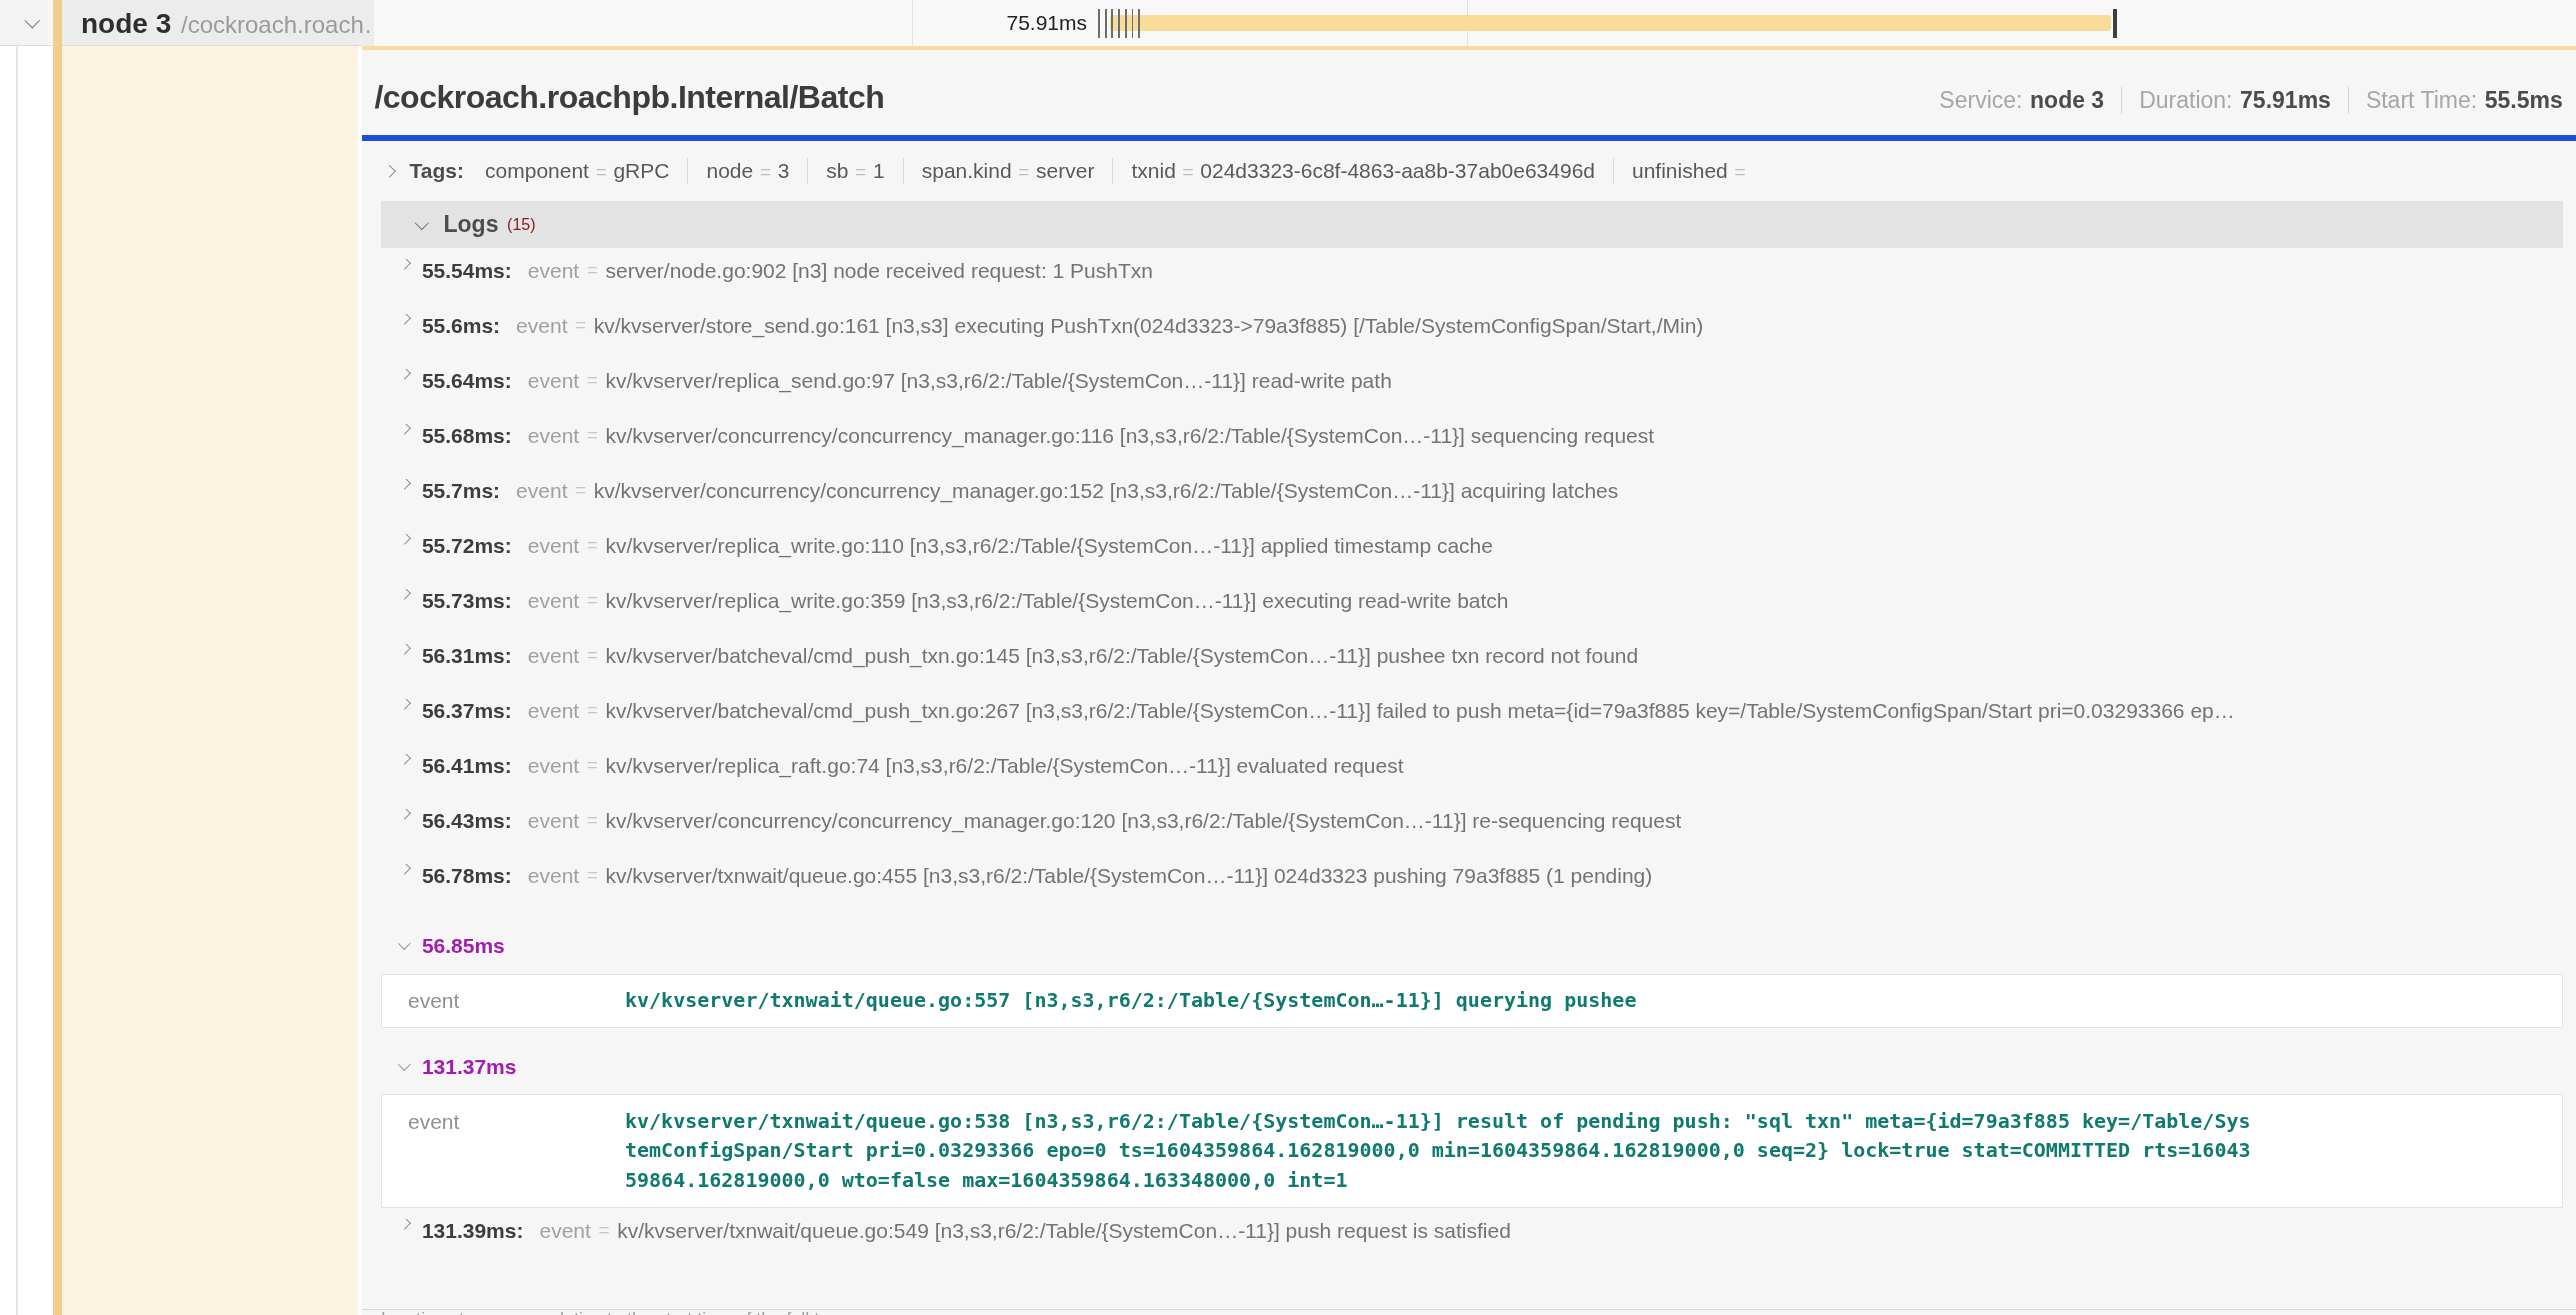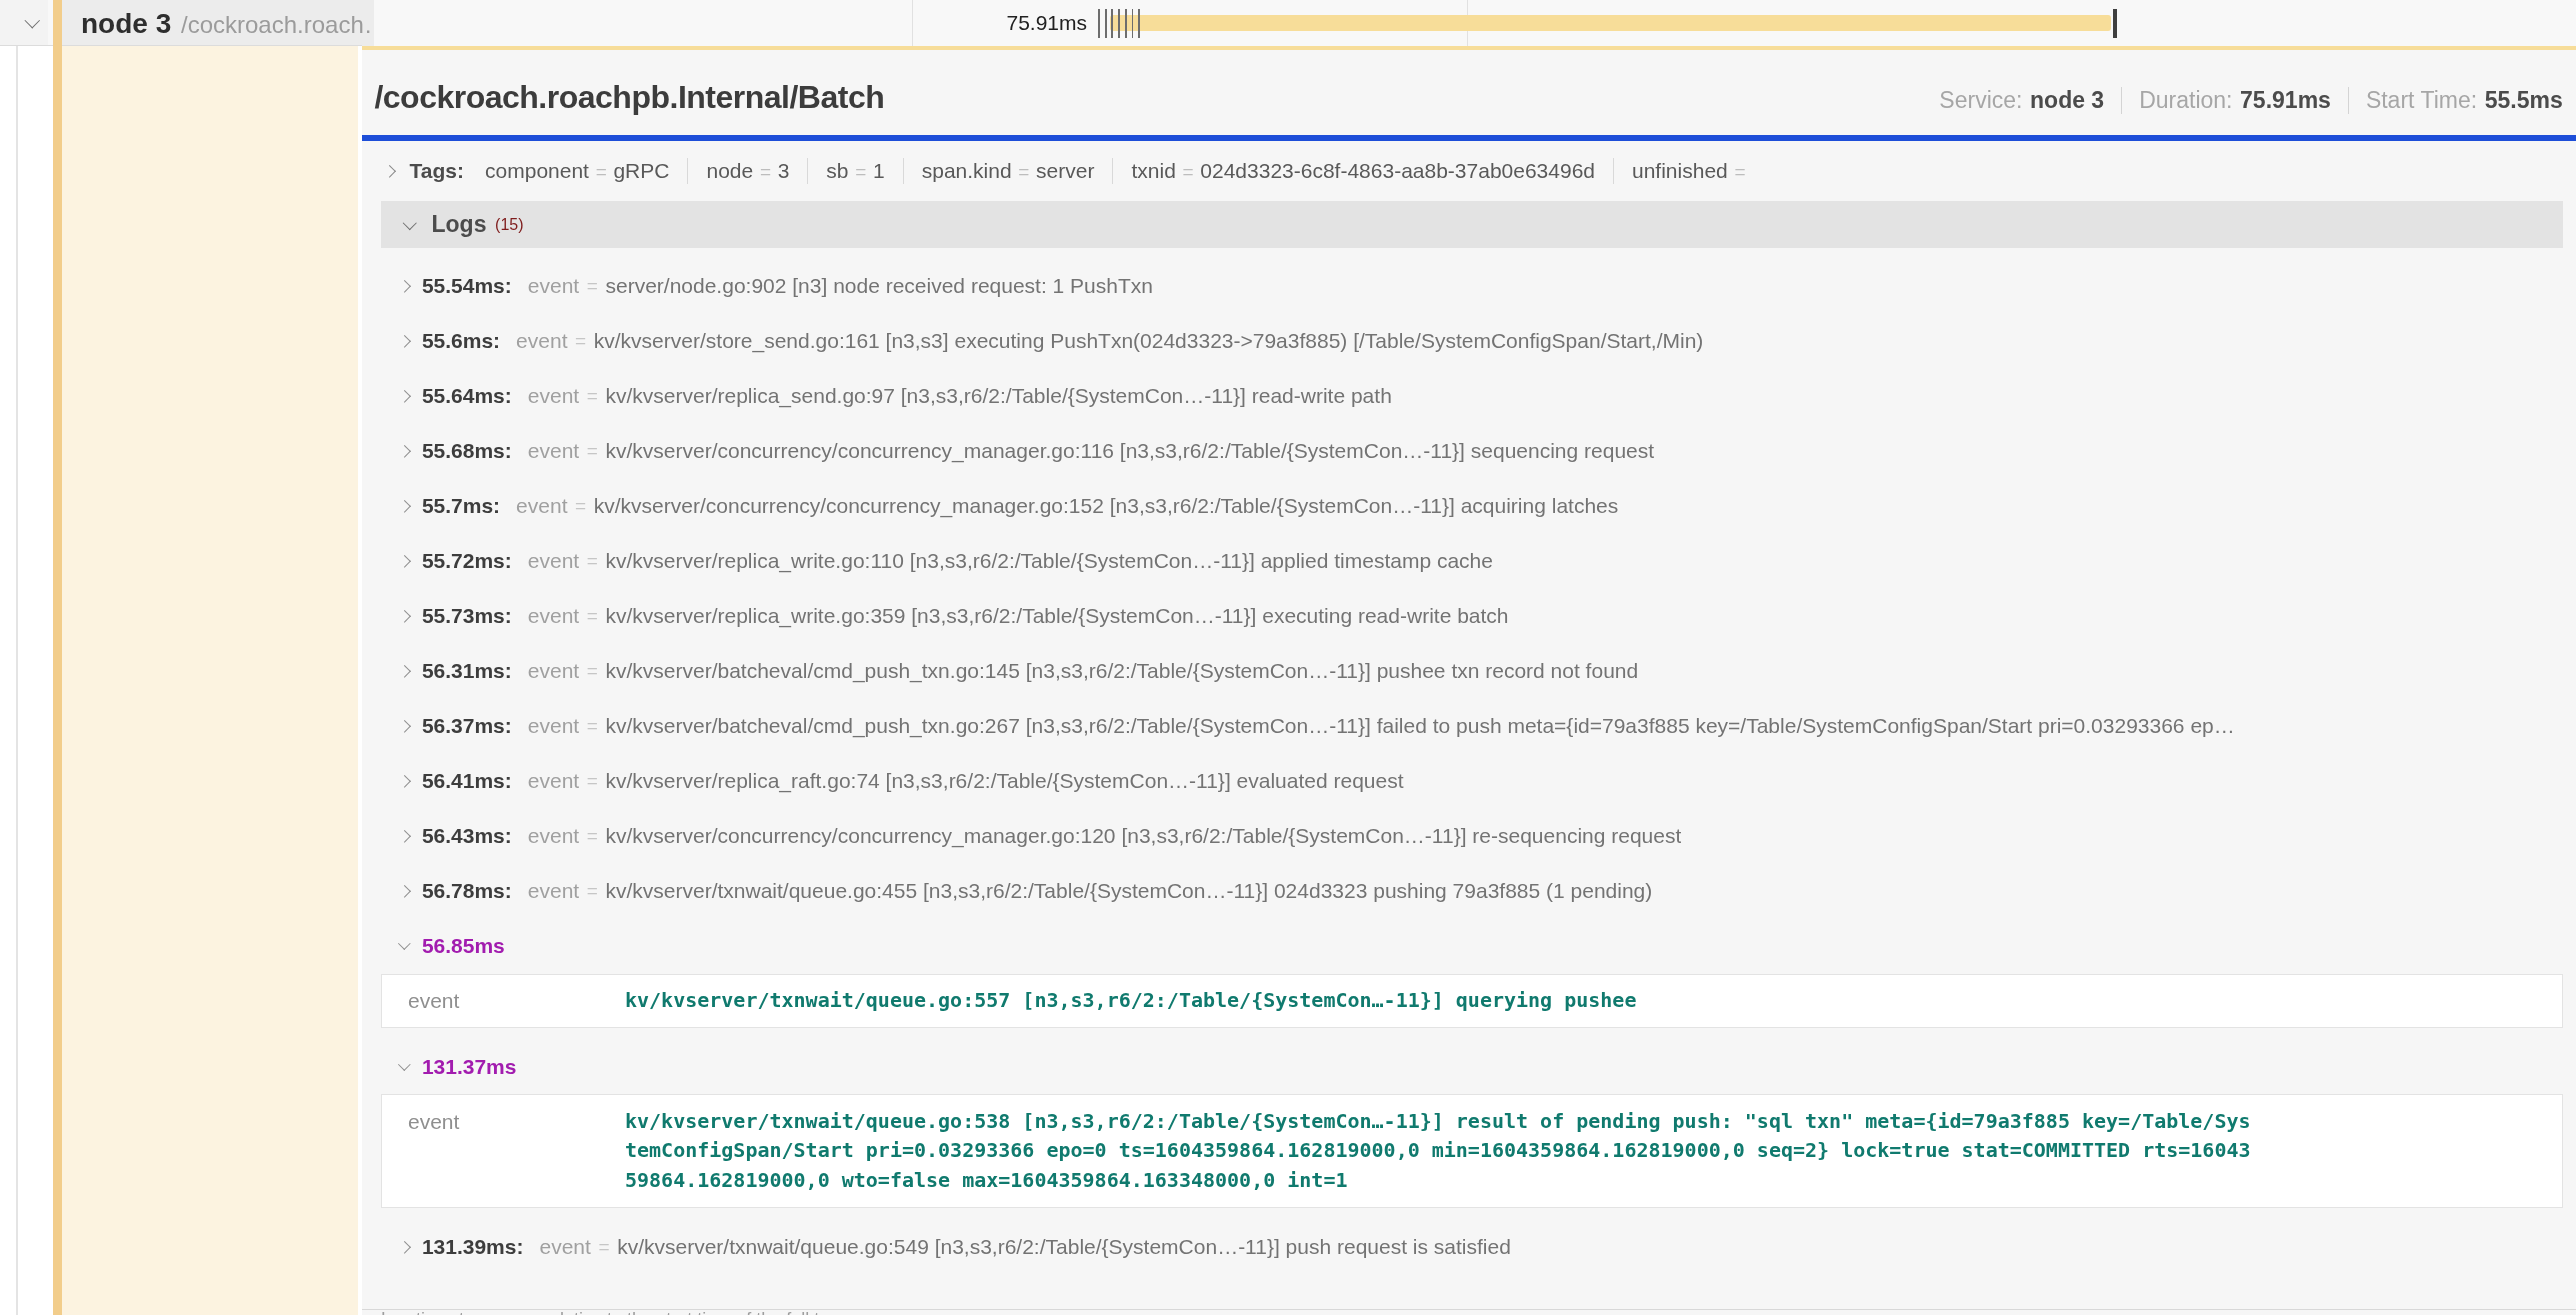--- a/index.html
+++ b/index.html
@@ -49,27 +49,27 @@
   .tags-row { display:flex; align-items:center; padding:17px 13.3px 15.3px 23px; font-size:21px;
     white-space:nowrap; overflow:hidden; cursor:pointer; }
   .tags-row .chev { width:8.6px; height:8.6px; border-color:#8a8a8a; margin-right:16px; flex:none; }
   .tags-label { font-weight:bold; color:#4c4c4c; margin-right:21px; }
   .tag-item { color:#595959; }
   .tag-eq { color:#bdbdbd; margin:0 6.7px; font-size:19px; }
   .tag-sep { width:1px; height:26px; background:#d9d9d9; margin:0 18px; flex:none; }
 
   
   .logs-bar { margin:1.9px 13.3px 0 19px; height:47px; background:#e3e3e3; display:flex; align-items:center;
-    padding-left:24px; cursor:pointer; }
+    padding-left:36px; cursor:pointer; }
   .logs-bar .chev { width:9.5px; height:9.5px; border-color:#6f6f6f; margin-right:17px; margin-top:-3.8px; }
   .logs-title { font-size:23px; font-weight:bold; color:#4c4c4c; margin-right:8.6px; }
   .logs-count { font-size:16px; color:#7f1d1d; }
 
   .log-list { padding-top:10.5px; }
-  .log-row { height:55px; display:flex; align-items:center; padding:0 13.3px 0 38px; font-size:21px;
+  .log-row { height:55px; display:flex; align-items:flex-start; padding:0 13.3px 0 38px; font-size:21px;
     white-space:nowrap; overflow:hidden; cursor:pointer; }
   .log-row .chev { width:8.6px; height:8.6px; border-color:#8f8f8f; margin-right:13.3px; flex:none; }
   .log-ts { font-weight:bold; color:#3d3d3d; margin-right:16px; flex:none; }
   .log-key { color:#a0a0a0; flex:none; }
   .log-eq { color:#c6c6c6; margin:0 7.6px; font-size:19px; flex:none; }
   .log-msg { color:#737373; overflow:hidden; }
 
   .exp-head { height:55px; display:flex; align-items:center; padding-left:38px; cursor:pointer; }
   .exp-head .chev { width:8.6px; height:8.6px; border-color:#8f8f8f; margin-right:13.3px; margin-top:-4.8px; }
   .exp-ts { font-size:21px; font-weight:bold; color:#a21caf; }

